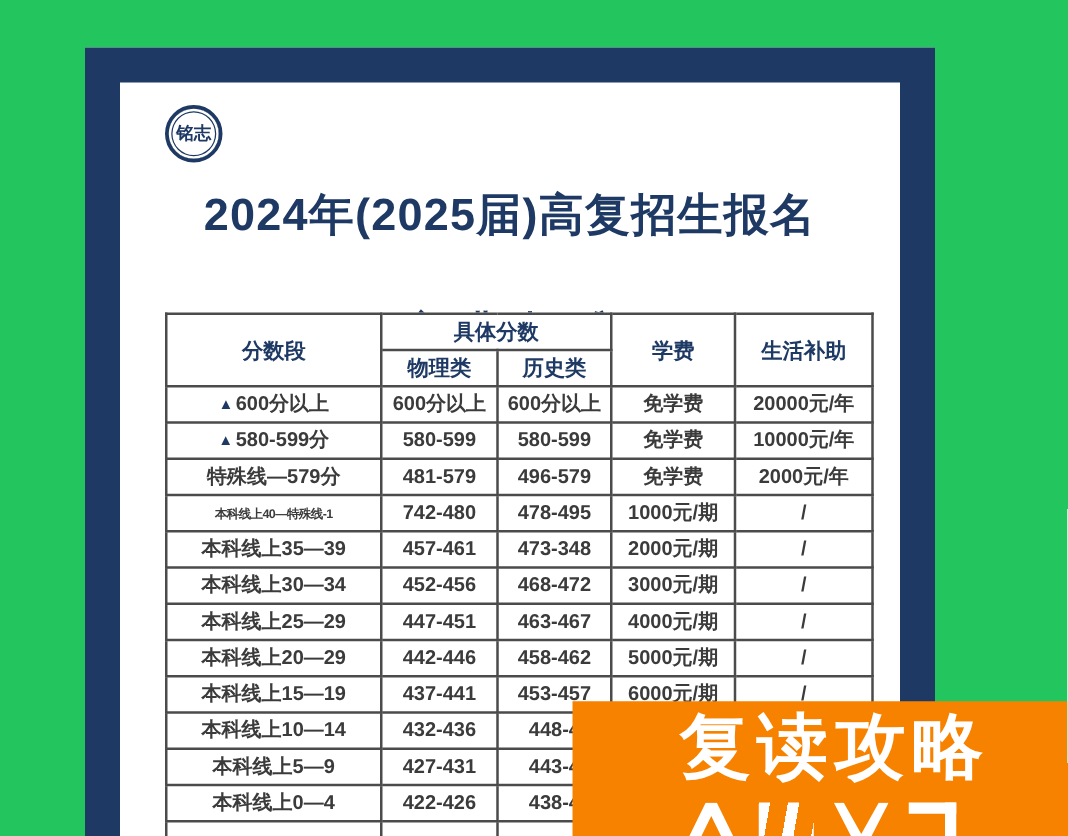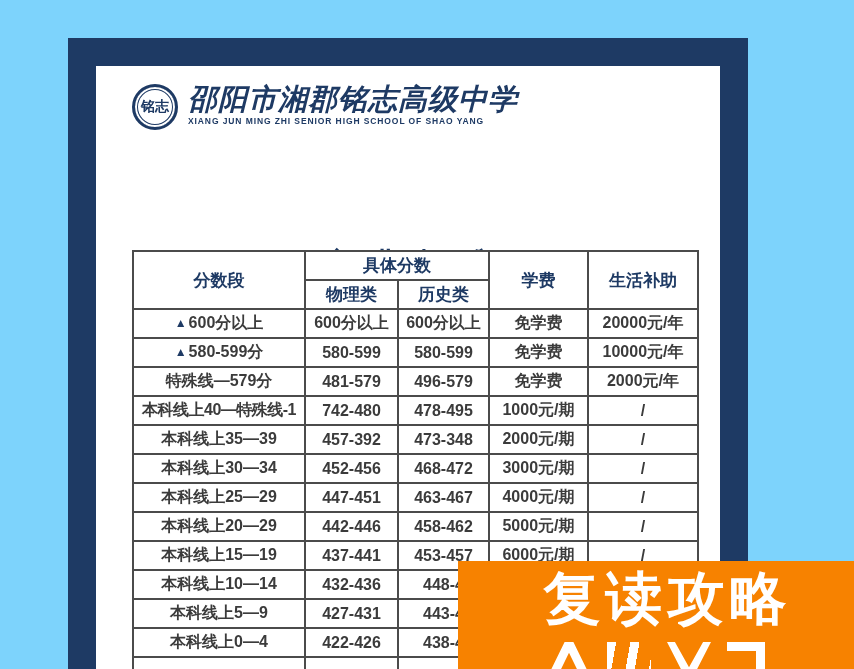--- a/index.html
+++ b/index.html
@@ -1,17 +1,17 @@
 <!DOCTYPE html>
 <html><head>
 <meta charset="utf-8">
 <style>
   html,body{margin:0;padding:0;}
   #page{
-    position:relative;width:854px;height:669px;overflow:hidden;background:#7dd3fc;
+    position:relative;width:854px;height:669px;overflow:hidden;background:#22c55e;
     font-family:"Liberation Sans", sans-serif;
   }
   
   .frame{
     position:absolute;left:68px;top:38px;width:624px;height:700px;
     border:28px solid #1e3a64;background:#ffffff;box-sizing:content-box;
   }
   .content{position:relative;width:100%;height:100%;}
   
   .logo-row{position:absolute;left:36px;top:18px;display:flex;align-items:flex-start;}
@@ -41,21 +41,21 @@
   
   table.fee{
     position:absolute;left:36px;top:184px;width:565px;
     border-collapse:collapse;table-layout:fixed;background:#fff;
   }
   table.fee th, table.fee td{
     border:2px solid #4b4b4b;text-align:center;vertical-align:middle;padding:0;overflow:hidden;white-space:nowrap;
   }
   table.fee thead th{color:#1e3a64;font-size:17px;font-weight:bold;height:27px;}
   table.fee tbody td{color:#3b3b3b;font-size:16px;font-weight:bold;height:27px;}
-  table.fee tbody tr:nth-child(4) td:first-child{font-size:16px;letter-spacing:-0.5px;border-radius:13px;}
+  table.fee tbody tr:nth-child(4) td:first-child{font-size:10px;letter-spacing:-0.5px;border-radius:13px;}
   .marker{color:#1e3a64;font-size:12px;margin-right:2px;position:relative;top:-1px;}
   
   .banner{
     position:absolute;left:458px;top:561px;width:396px;height:150px;
     background:#f78200;z-index:5;display:flex;flex-direction:column;align-items:center;
   }
   .banner-text{
     color:#ffffff;font-size:57px;font-weight:bold;line-height:1;letter-spacing:5px;
     margin-top:9px;white-space:nowrap;margin-left:23px;
   }
@@ -71,26 +71,23 @@
 
 <div id="page">
 
   <div class="frame">
     <div class="content">
 
       <div class="logo-row">
         <div class="logo">
           <span>铭志</span>
         </div>
-        <div class="name-block">
-          <div class="name-cn">邵阳市湘郡铭志高级中学</div>
-          <div class="name-en">XIANG JUN MING ZHI SENIOR HIGH SCHOOL OF SHAO YANG</div>
-        </div>
       </div>
 
+      <div class="title1">2024年(2025届)高复招生报名</div>
       <div class="title2">交费标准</div>
 
       <table class="fee">
         <colgroup>
           <col style="width:172px">
             <col style="width:93px">
             <col style="width:91px">
             <col style="width:99px">
             <col style="width:110px">
         </colgroup>
@@ -130,21 +127,21 @@
             </tr>
             <tr>
               <td><span>本科线上40—特殊线-1</span></td>
               <td>742-480</td>
               <td>478-495</td>
               <td>1000元/期</td>
               <td>/</td>
             </tr>
             <tr>
               <td><span>本科线上35—39</span></td>
-              <td>457-392</td>
+              <td>457-461</td>
               <td>473-348</td>
               <td>2000元/期</td>
               <td>/</td>
             </tr>
             <tr>
               <td><span>本科线上30—34</span></td>
               <td>452-456</td>
               <td>468-472</td>
               <td>3000元/期</td>
               <td>/</td>

